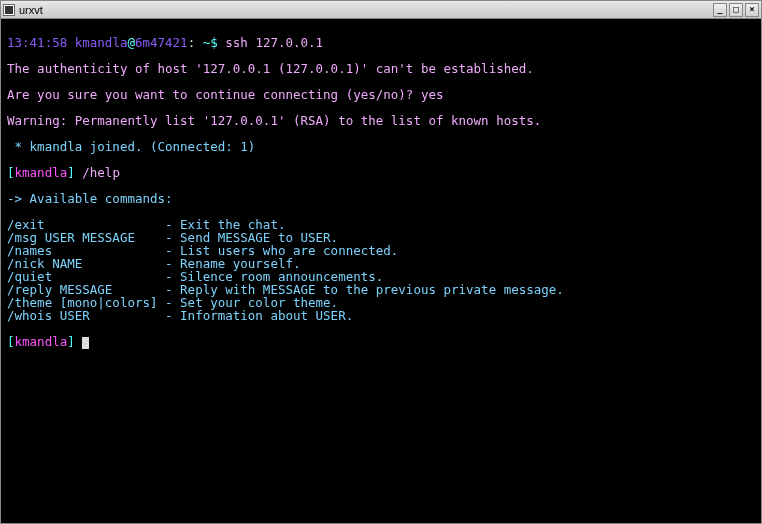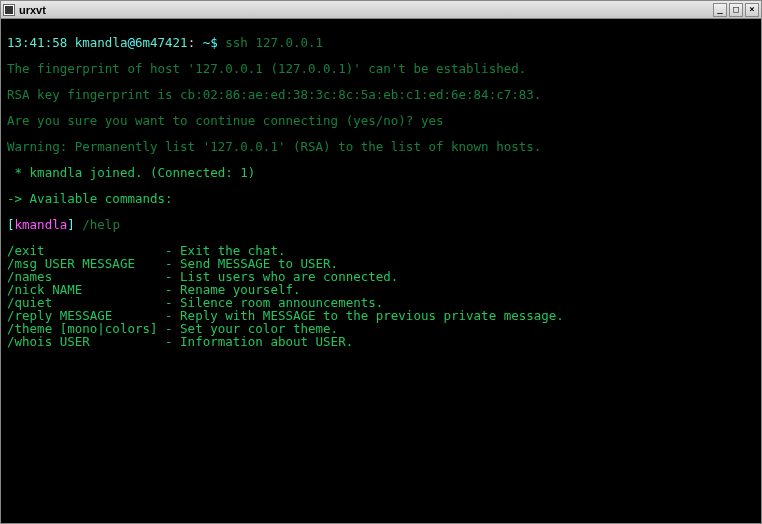--- a/index.html
+++ b/index.html
@@ -39,21 +39,21 @@
       position: relative;
     }
     .title-icon::after {
       content: '';
       position: absolute;
       top: 1px; left: 1px; right: 1px; bottom: 1px;
       background: #333;
     }
     .title-text {
       flex: 1;
-      font-weight: bold;
+      font-weight: normal;
     }
     .title-buttons {
       display: flex;
       gap: 2px;
     }
     .title-btn {
       width: 14px;
       height: 14px;
       background: linear-gradient(#f0f0f0, #d0d0d0);
       border: 1px solid #888;
@@ -66,25 +66,25 @@
     }
     .terminal {
       flex: 1;
       background: #000;
       padding: 4px 6px;
       color: #ddd;
       line-height: 13px;
       white-space: pre;
       overflow: hidden;
     }
-    .green { color: #5eead4; }
+    .green { color: #8b5cf6; }
     .cyan { color: #55ffff; }
     .magenta { color: #ff55ff; }
-    .gray { color: #22c55e; }
-    .white { color: #15803d; }
+    .gray { color: #7dd3fc; }
+    .white { color: #f0abfc; }
     .cursor {
       display: inline-block;
       width: 7px;
       height: 12px;
       background: #dddddd;
       vertical-align: text-bottom;
     }
     .line { display: block; }
   </style>
 </head>
@@ -95,22 +95,22 @@
     <div class="title-icon"></div>
     <div class="title-text">urxvt</div>
     <div class="title-buttons">
       <div class="title-btn">_</div>
       <div class="title-btn">□</div>
       <div class="title-btn">×</div>
     </div>
   </div>
   <div class="terminal">
 <span class="line"><span class="green">13:41:58</span> <span class="green">kmandla</span><span class="cyan">@</span><span class="green">6m47421</span>: <span class="cyan">~</span><span class="cyan">$</span> <span class="white">ssh 127.0.0.1</span></span>
-<span class="line white">The fingerprint of host '127.0.0.1 (127.0.0.1)' can't be established.</span>
-<span class="line white">RSA key fingerprint is cb:02:86:ae:ed:38:3c:8c:5a:eb:c1:ed:6e:84:c7:83.</span>
+<span class="line white">The authenticity of host '127.0.0.1 (127.0.0.1)' can't be established.</span>
 <span class="line white">Are you sure you want to continue connecting (yes/no)? yes</span>
 <span class="line white">Warning: Permanently list '127.0.0.1' (RSA) to the list of known hosts.</span>
 <span class="line gray"> * kmandla joined. (Connected: 1)</span>
+<span class="line"><span class="cyan">[</span><span class="magenta">kmandla</span><span class="cyan">]</span> <span class="white">/help</span></span>
 <span class="line gray">-&gt; Available commands:</span>
-<span class="line"><span class="cyan">[</span><span class="magenta">kmandla</span><span class="cyan">]</span> <span class="white">/help</span></span>
 <div id="help-block"><span class="line gray">/exit                - Exit the chat.</span><span class="line gray">/msg USER MESSAGE    - Send MESSAGE to USER.</span><span class="line gray">/names               - List users who are connected.</span><span class="line gray">/nick NAME           - Rename yourself.</span><span class="line gray">/quiet               - Silence room announcements.</span><span class="line gray">/reply MESSAGE       - Reply with MESSAGE to the previous private message.</span><span class="line gray">/theme [mono|colors] - Set your color theme.</span><span class="line gray">/whois USER          - Information about USER.</span></div>
+<span class="line"><span class="cyan">[</span><span class="magenta">kmandla</span><span class="cyan">]</span> <span class="cursor"></span></span>
   </div>
 </div>
 
 </body></html>

